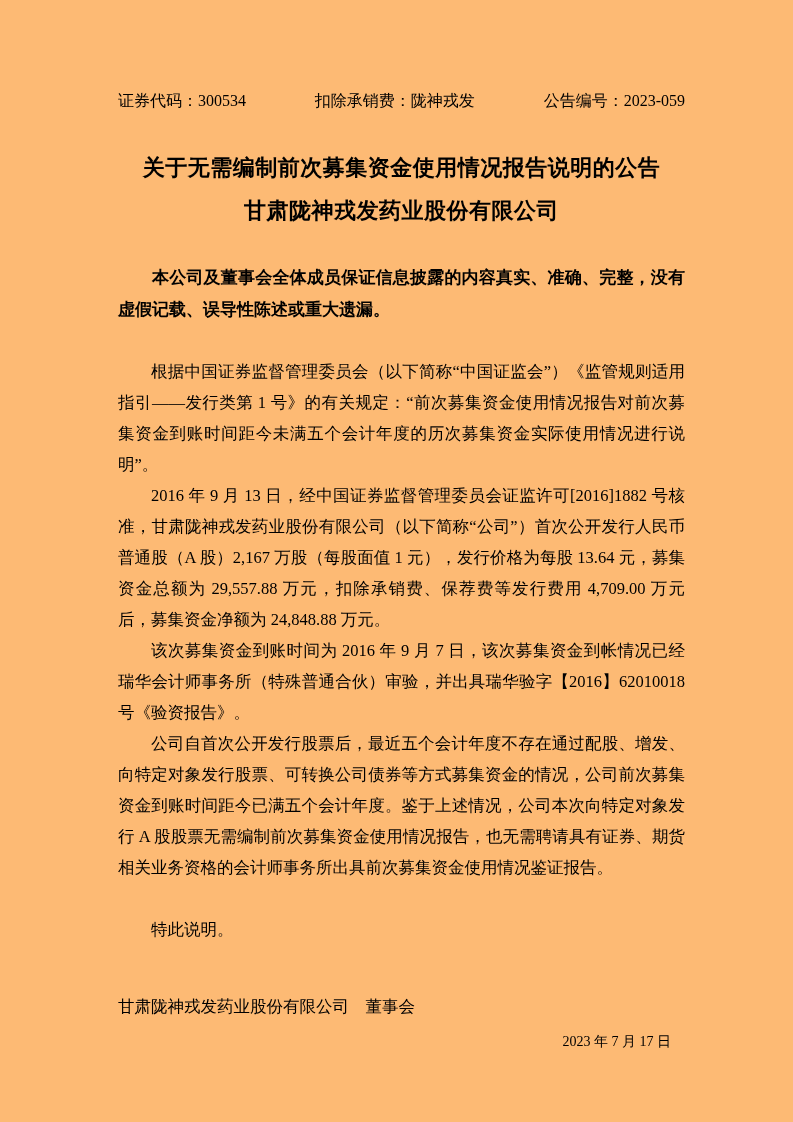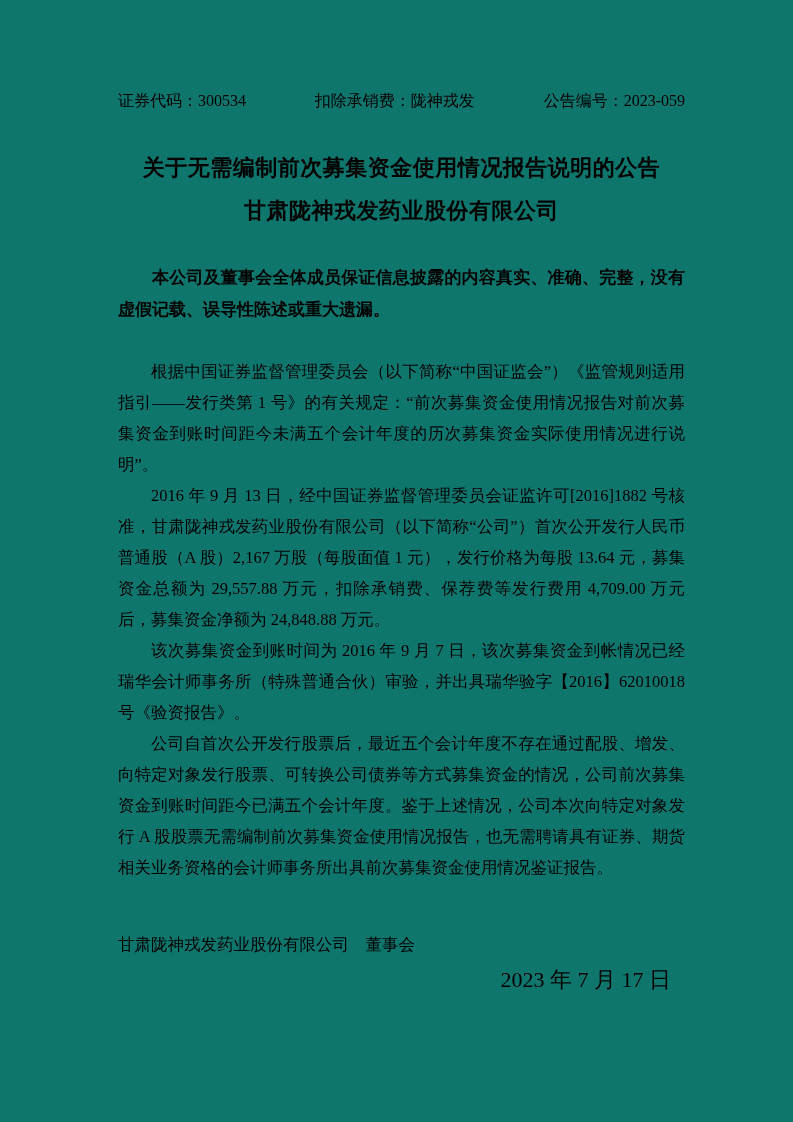--- a/index.html
+++ b/index.html
@@ -5,21 +5,21 @@
   html, body {
     margin: 0;
     padding: 0;
     background: #ffffff;
   }
   .page {
     position: relative;
     width: 793px;
     height: 1122px;
     margin: 0 auto;
-    background: #0f766e;
+    background: #fdba74;
     color: #000000;
     font-family: "Liberation Serif", "DejaVu Serif", serif;
     box-sizing: border-box;
     padding: 90px 108px 0 118px;
     overflow: hidden;
   }
   .meta-row {
     display: flex;
     justify-content: space-between;
     align-items: baseline;
@@ -62,21 +62,21 @@
   .signature-block {
     margin-top: 46px;
     text-align: left;
     font-size: 16.5px;
     line-height: 31px;
     padding-right: 10px;
   }
   .signature-date {
     margin-top: 4px;
     text-align: right;
-    font-size: 22px;
+    font-size: 14px;
     line-height: 31px;
     padding-right: 14px;
   }
 </style>
 </head>
 <body>
 
 <div class="page">
 
   <div class="meta-row">
@@ -92,17 +92,18 @@
 
   <div class="integrity-statement">本公司及董事会全体成员保证信息披露的内容真实、准确、完整，没有虚假记载、误导性陈述或重大遗漏。</div>
 
   <div class="body-block">
     <p>根据中国证券监督管理委员会（以下简称“中国证监会”）《监管规则适用指引——发行类第 1 号》的有关规定：“前次募集资金使用情况报告对前次募集资金到账时间距今未满五个会计年度的历次募集资金实际使用情况进行说明”。</p>
     <p>2016 年 9 月 13 日，经中国证券监督管理委员会证监许可[2016]1882 号核准，甘肃陇神戎发药业股份有限公司（以下简称“公司”）首次公开发行人民币普通股（A 股）2,167 万股（每股面值 1 元），发行价格为每股 13.64 元，募集资金总额为 29,557.88 万元，扣除承销费、保荐费等发行费用 4,709.00 万元后，募集资金净额为 24,848.88 万元。</p>
     <p>该次募集资金到账时间为 2016 年 9 月 7 日，该次募集资金到帐情况已经瑞华会计师事务所（特殊普通合伙）审验，并出具瑞华验字【2016】62010018 号《验资报告》。</p>
     <p>公司自首次公开发行股票后，最近五个会计年度不存在通过配股、增发、向特定对象发行股票、可转换公司债券等方式募集资金的情况，公司前次募集资金到账时间距今已满五个会计年度。鉴于上述情况，公司本次向特定对象发行 A 股股票无需编制前次募集资金使用情况报告，也无需聘请具有证券、期货相关业务资格的会计师事务所出具前次募集资金使用情况鉴证报告。</p>
   </div>
 
+  <div class="closing-note">特此说明。</div>
 
   <div class="signature-block">甘肃陇神戎发药业股份有限公司　董事会</div>
   <div class="signature-date">2023 年 7 月 17 日</div>
 
 </div>
 
 </body></html>

